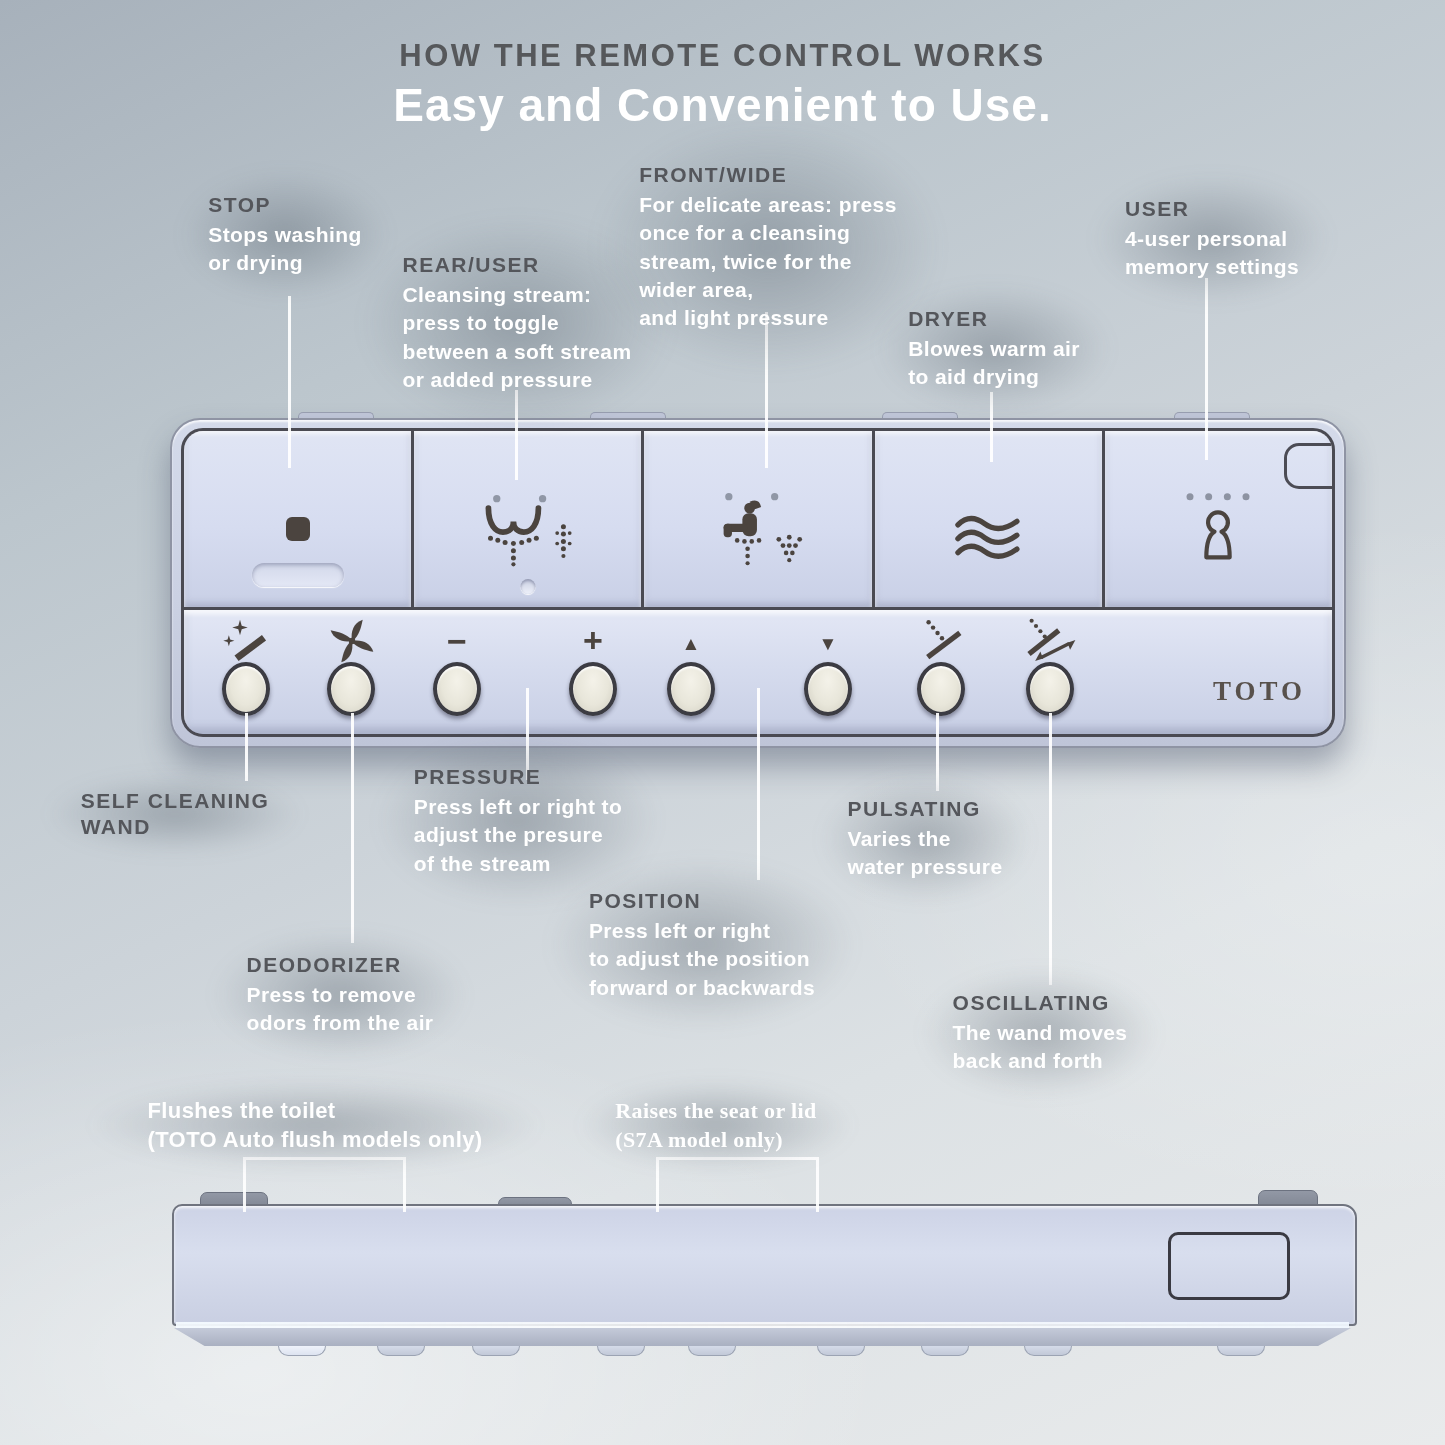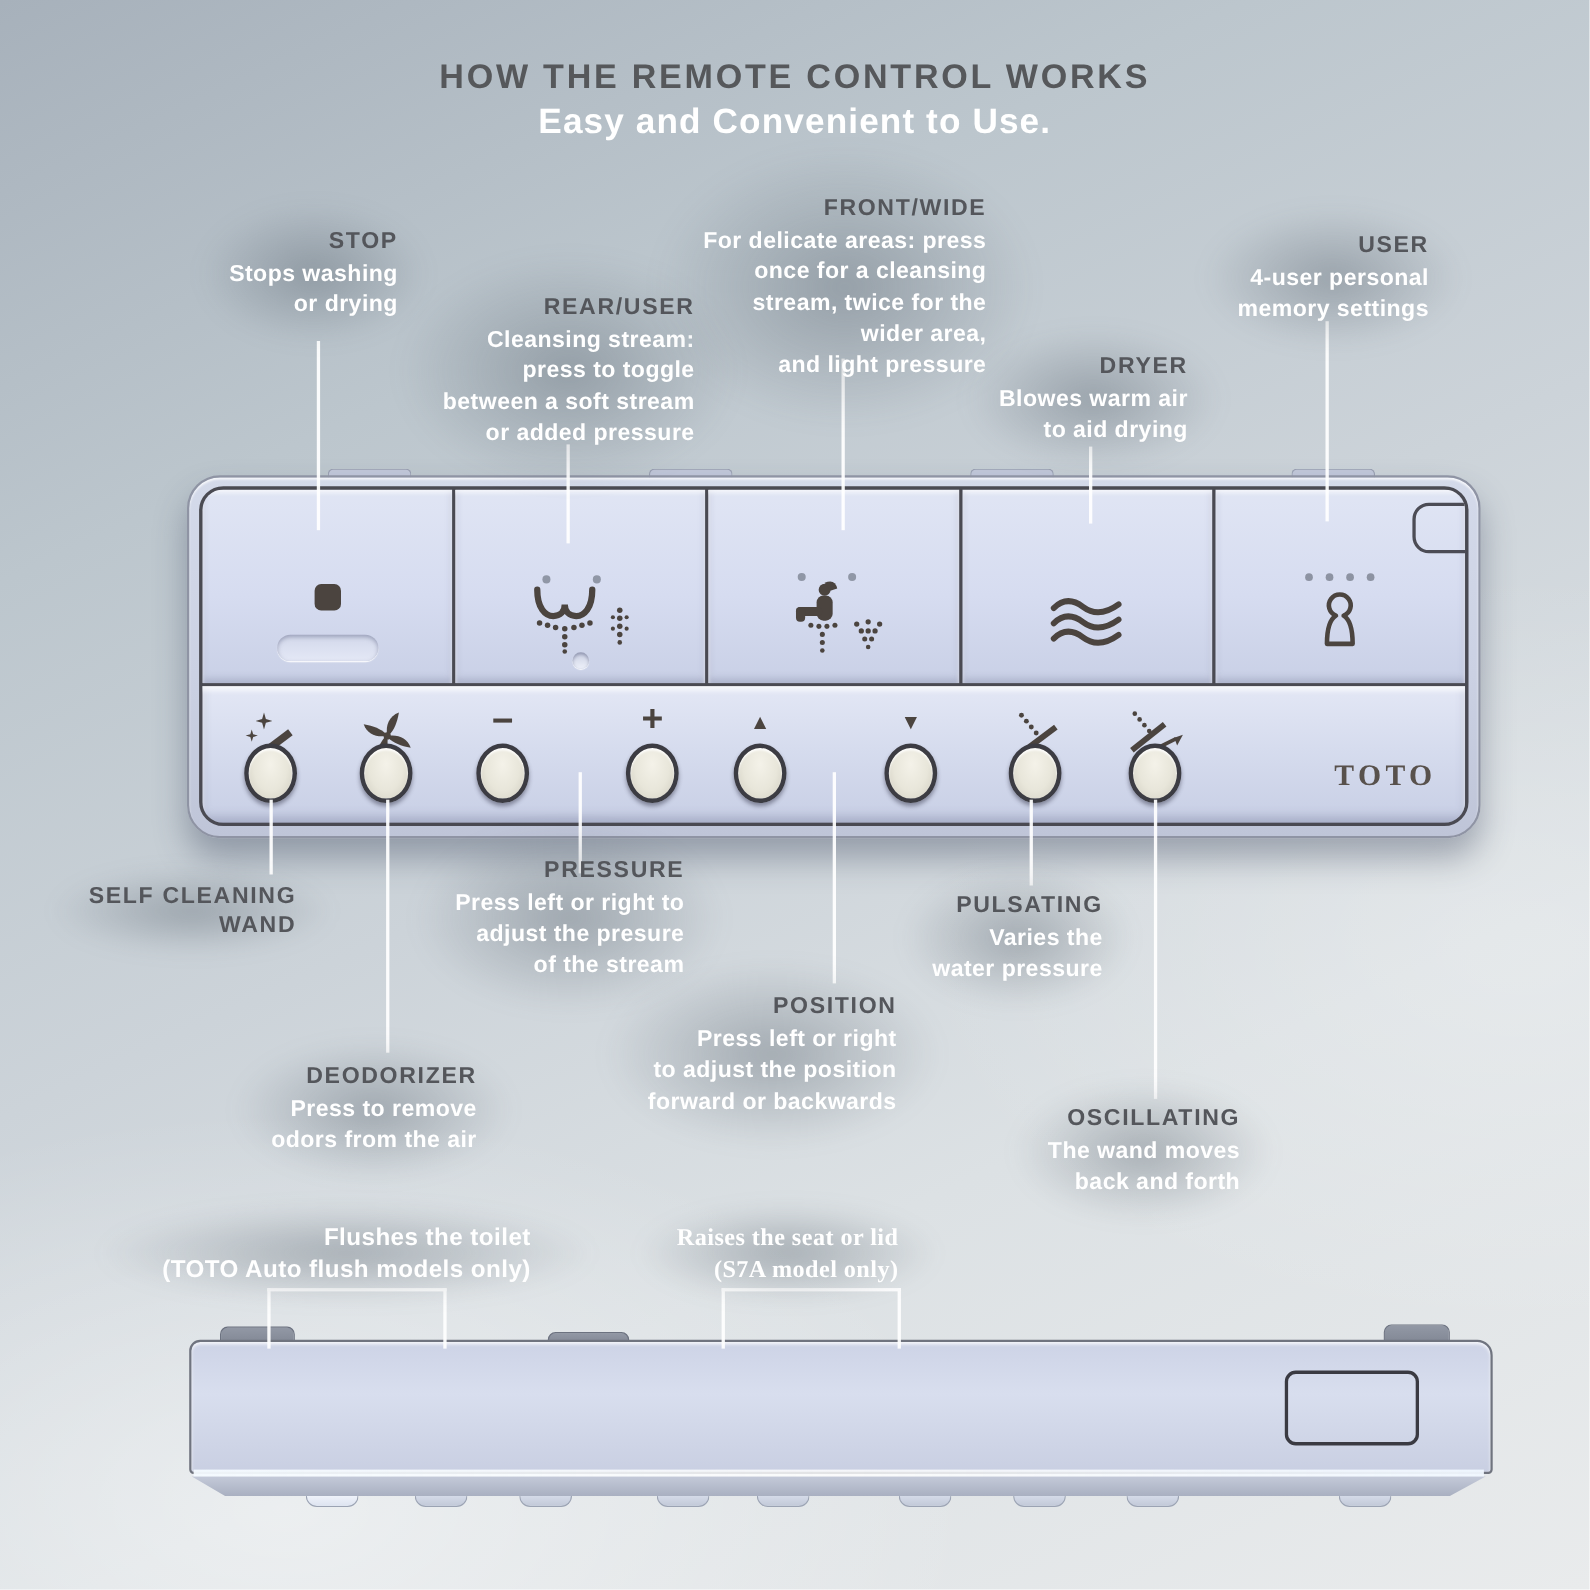--- a/index.html
+++ b/index.html
@@ -4,27 +4,27 @@
 <style>
   html,body{margin:0;padding:0;}
   body{
     width:1445px;height:1445px;position:relative;overflow:hidden;
     font-family:"Liberation Sans", sans-serif;
     background:
       radial-gradient(900px 520px at 18% 95%, rgba(255,255,255,.45), rgba(255,255,255,0) 70%),
       radial-gradient(800px 500px at 96% 60%, rgba(255,255,255,.25), rgba(255,255,255,0) 70%),
       linear-gradient(155deg,#a7b1bb 0%,#bcc6cd 25%,#ccd3d9 48%,#dce1e4 70%,#e9ebec 100%);
   }
-  .abs{position:absolute;margin-top:14px;}
+  .abs{position:absolute;}
   
   .title{left:50%;transform:translateX(-50%);top:38px;color:#56585b;font-weight:bold;
          font-size:31px;letter-spacing:2.5px;white-space:nowrap;z-index:6;}
   .subtitle{left:50%;transform:translateX(-50%);top:78px;color:#ffffff;font-weight:bold;
-         font-size:32px;letter-spacing:1px;white-space:nowrap;z-index:6;}
-  .lbl{transform:translateX(-50%);text-align:right;z-index:6;}
+         font-size:46px;letter-spacing:1px;white-space:nowrap;z-index:6;}
+  .lbl{transform:translateX(-50%);text-align:left;z-index:6;}
   .lbl .hd{color:#54565b;font-weight:bold;font-size:21px;letter-spacing:1.5px;
            white-space:pre-line;line-height:1.25;}
   .lbl .bd{color:#ffffff;font-weight:bold;font-size:21px;letter-spacing:.4px;
            white-space:pre-line;line-height:1.34;margin-top:3px;}
   .lbl::before{content:"";position:absolute;left:50%;top:50%;width:135%;height:150%;
            transform:translate(-50%,-50%);border-radius:50%;z-index:-1;
            background:radial-gradient(closest-side,rgba(82,93,104,.38),rgba(82,93,104,0));
            filter:blur(9px);}
   
   .line{width:3px;background:#ffffff;opacity:.93;z-index:5;}

